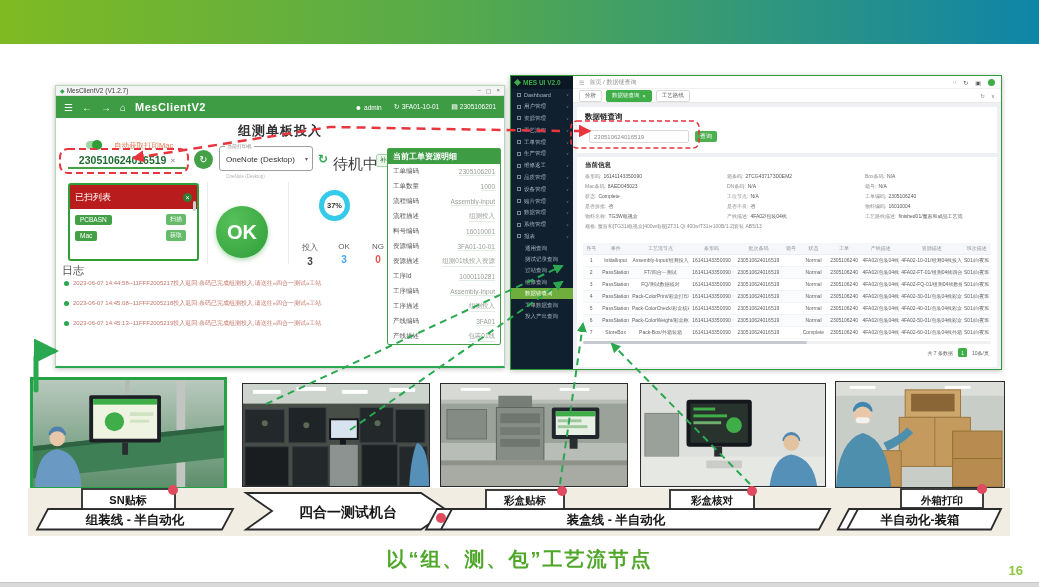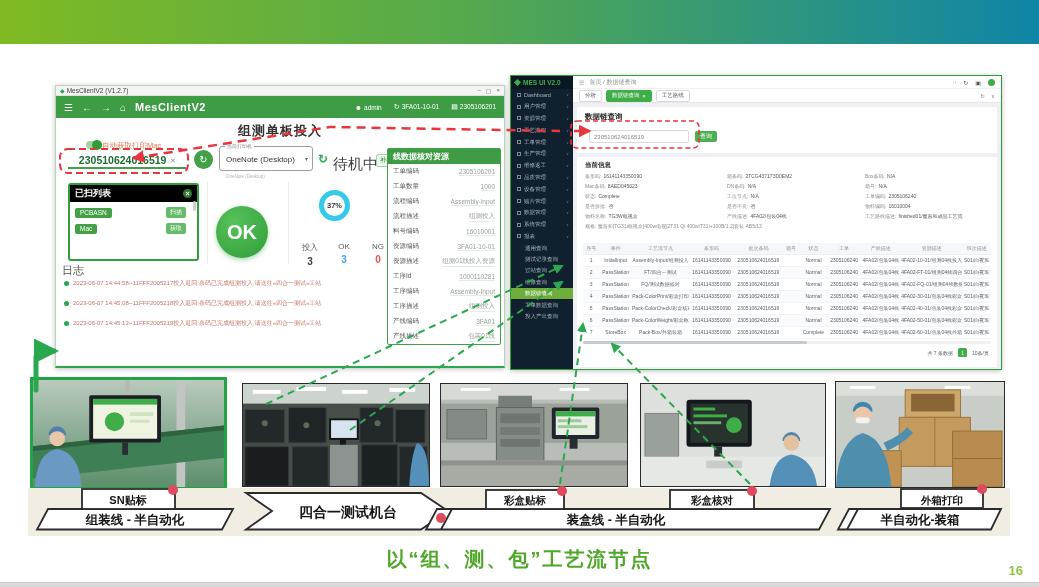--- a/index.html
+++ b/index.html
@@ -22,37 +22,37 @@
 .lw{left:55px;top:85px;width:450px;height:283px;border:1px solid #b7d8b7;border-bottom:2px solid #2aa84f}
 .lw-titlebar{left:0;top:0;right:0;height:10px;background:#f4f4f4;border-bottom:1px solid #e0e0e0;display:flex;align-items:center;font-size:6.5px;color:#444;padding:0 4px}
 .lw-tb-ic{color:#2aa84f;margin-right:2px;font-size:6px}
 .lw-ctrls{margin-left:auto;display:flex;gap:5px;color:#666;font-size:6px}
 .lw-toolbar{left:0;top:10px;right:0;height:22px;background:#3e9c45;color:#fff;display:flex;align-items:center;padding:0 8px;gap:9px}
 .lw-toolbar .nav{font-size:10px}
 .lw-appname{font-size:11px;font-weight:bold;letter-spacing:.5px}
 .lw-sess{margin-left:auto;display:flex;gap:12px;font-size:6.5px;align-items:center}
 .lw-sess .ic{font-size:7px;margin-right:2px}
 .lw-h1{left:0;top:36px;right:0;text-align:center;font-size:13px;font-weight:bold;color:#333;letter-spacing:1px}
-.toggle{left:30px;top:55px;display:flex;align-items:flex-start;gap:0}
+.toggle{left:30px;top:55px;display:flex;align-items:flex-start;gap:12px}
 .tg-pill{width:16px;height:8px;border-radius:4px;background:#9fd6a4;position:relative}
 .tg-pill:after{content:"";position:absolute;right:0;top:-1px;width:10px;height:10px;border-radius:50%;background:#2f9e38}
 .tg-lbl{font-size:7.5px;color:#dd7a52}
 .bar-input{left:12px;top:67px;width:118px;height:16px;border-bottom:2px solid #43a047;font-size:10.5px;font-weight:bold;color:#1f6b33;display:flex;align-items:center;justify-content:center;gap:4px}
 .bar-x{color:#9e9e9e;font-size:8px}
 .refresh-btn{left:138px;top:64px;width:19px;height:19px;border-radius:50%;background:#43a047;color:#fff;font-size:10px;display:flex;align-items:center;justify-content:center}
 .printer{left:163px;top:60px;width:94px;height:25px;border:1px solid #9e9e9e;border-radius:3px}
 .printer .lg{position:absolute;top:-4px;left:5px;background:#fff;font-size:5px;color:#888;padding:0 2px}
 .printer .pv{position:absolute;left:6px;top:8px;font-size:8px;color:#333}
 .printer .car{position:absolute;right:4px;top:8px;font-size:6px;color:#666}
 .printer-sub{left:170px;top:88px;font-size:4.5px;color:#b5b5b5}
 .standby-ic{left:262px;top:66px;font-size:12px;color:#2aa84f;font-weight:bold}
 .standby-tx{left:277px;top:69px;font-size:15px;color:#424242}
 .reprint{left:320px;top:68px;font-size:6.5px;color:#2e7d32;background:#eef7ee;border:1px solid #a5d6a7;border-radius:2px;padding:1px 3px}
 .scanp{left:12px;top:97px;width:131px;height:78px;border:2px solid #2f9e38;border-radius:3px;background:#fff}
-.scanp-h{height:17px;background:#000000;color:#fff;font-size:9px;font-weight:bold;display:flex;align-items:center;padding:0 5px}
+.scanp-h{height:24px;background:#b91c1c;color:#fff;font-size:9px;font-weight:normal;display:flex;align-items:center;padding:0 5px}
 .scanp-x{margin-left:auto;width:9px;height:9px;border-radius:50%;background:#2e7d32;color:#fff;font-size:7px;line-height:9px;text-align:center}
 .chip-row{display:flex;align-items:center;margin:5px 5px 0 5px}
 .chipA{background:#43a047;color:#fff;font-size:6.5px;border-radius:2px;padding:1.5px 5px}
 .chipB{margin-left:auto;background:#66bb6a;color:#fff;font-size:6px;border-radius:2px;padding:1px 4px;margin-right:6px}
 .sbv{position:absolute;right:1px;top:16px;width:3px;height:10px;background:#d0d0d0;border-radius:2px}
 .okc{left:160px;top:120px;width:52px;height:52px;border-radius:50%;background:radial-gradient(circle at 35% 30%,#57c15b,#2f9e38);color:#fff;font-size:20px;font-weight:bold;display:flex;align-items:center;justify-content:center;box-shadow:0 2px 5px rgba(47,158,56,.4)}
 .ring{left:263px;top:104px;width:31px;height:31px;border-radius:50%;border:5px solid #35c9ea;display:flex;align-items:center;justify-content:center;font-size:7.5px;font-weight:bold;color:#333}
 .stat{top:156px;width:32px;text-align:center}
 .stat .sl{font-size:8px;color:#616161}
 .stat .sv{font-size:10px;font-weight:bold;margin-top:3px}
@@ -205,21 +205,21 @@
   <div class="abs log-entry" style="left:8px;top:213px;width:312px">
     <span class="log-dot"></span>
       <span class="log-tx">2023-06-07 14:45:08--11FFF2005218投入返回:条码已完成组测投入,请送往«四合一测试»工站.</span>
     </div>
   <div class="abs log-entry" style="left:8px;top:233px;width:312px">
     <span class="log-dot"></span>
       <span class="log-tx">2023-06-07 14:45:13--11FFF2005219投入返回:条码已完成组测投入,请送往«四合一测试»工站.</span>
     </div>
 
   <div class="abs ordp">
-    <div class="ordp-h">线数据核对资源</div>
+    <div class="ordp-h">当前工单资源明细</div>
     <div class="ordp-r">
         <span class="ordp-k">工单编码</span>
         <span class="ordp-v">2305106201</span>
       </div>
     <div class="ordp-r">
         <span class="ordp-k">工单数量</span>
         <span class="ordp-v">1000</span>
       </div>
     <div class="ordp-r">
         <span class="ordp-k">流程编码</span>

